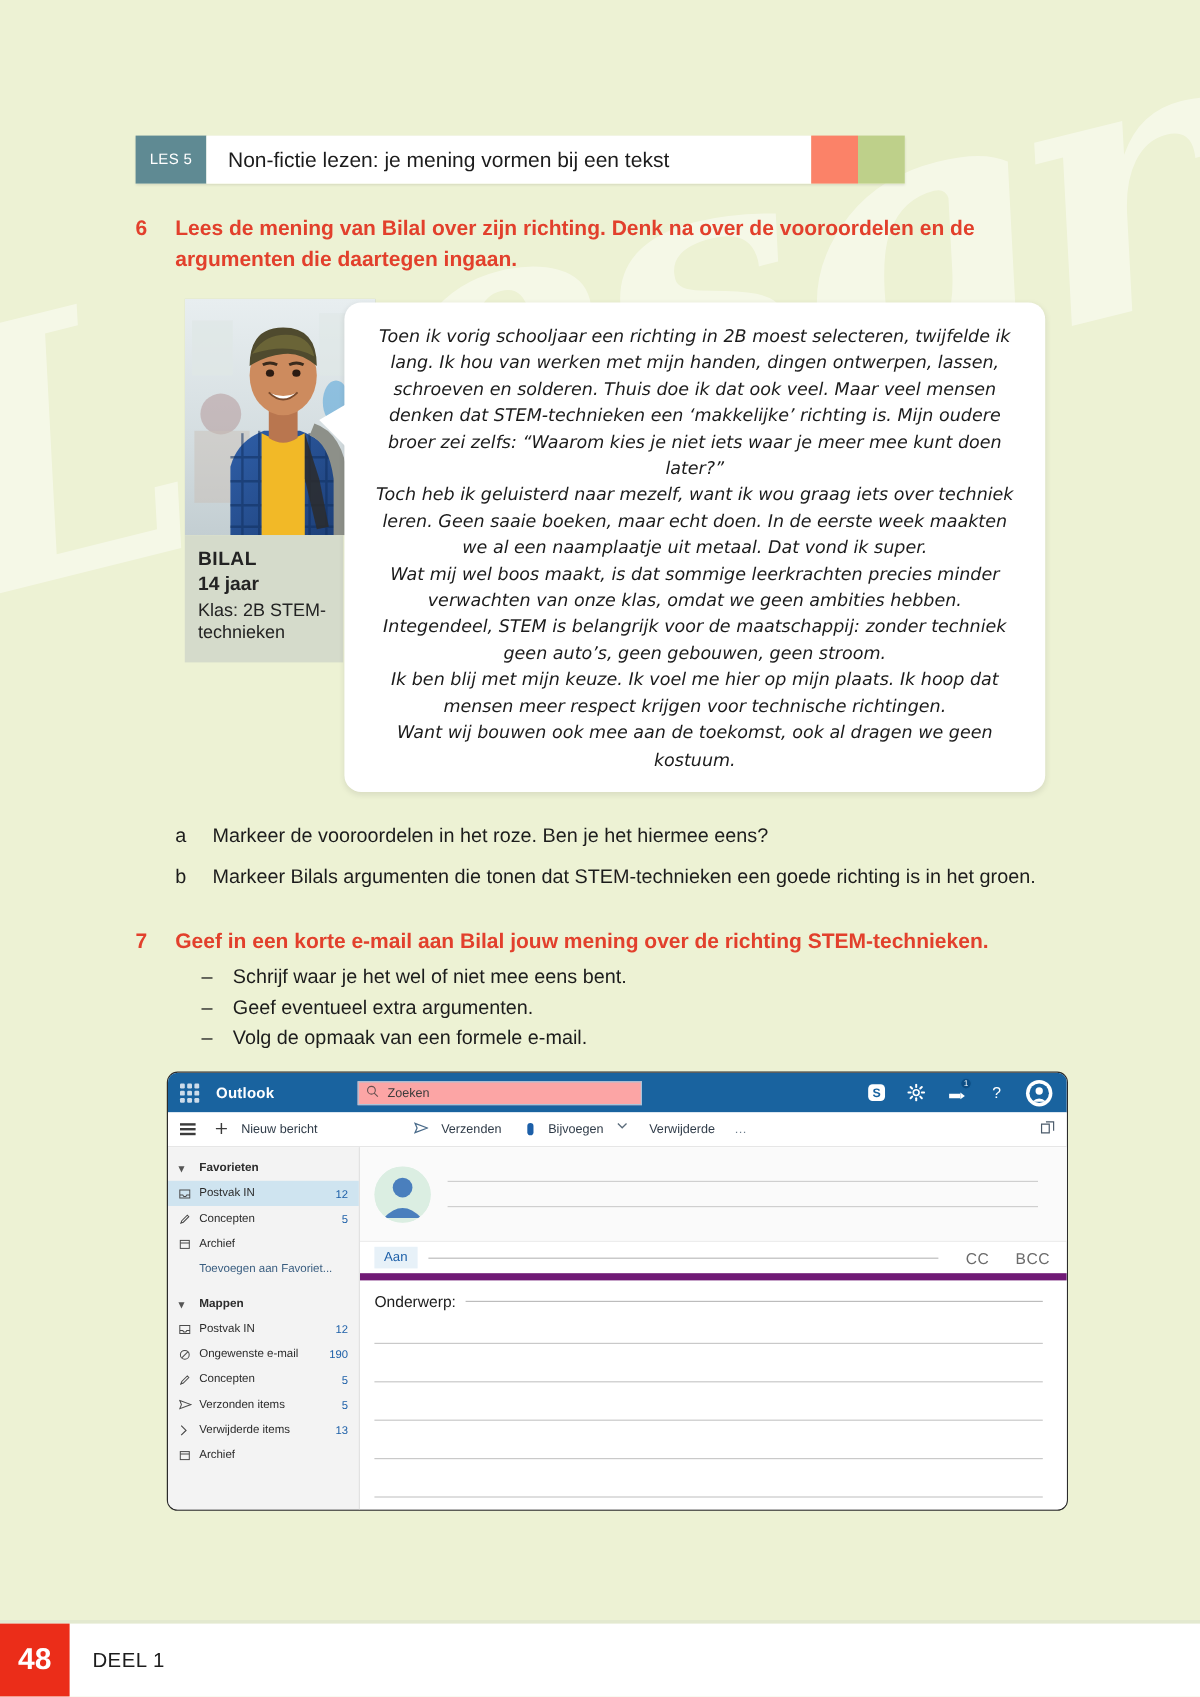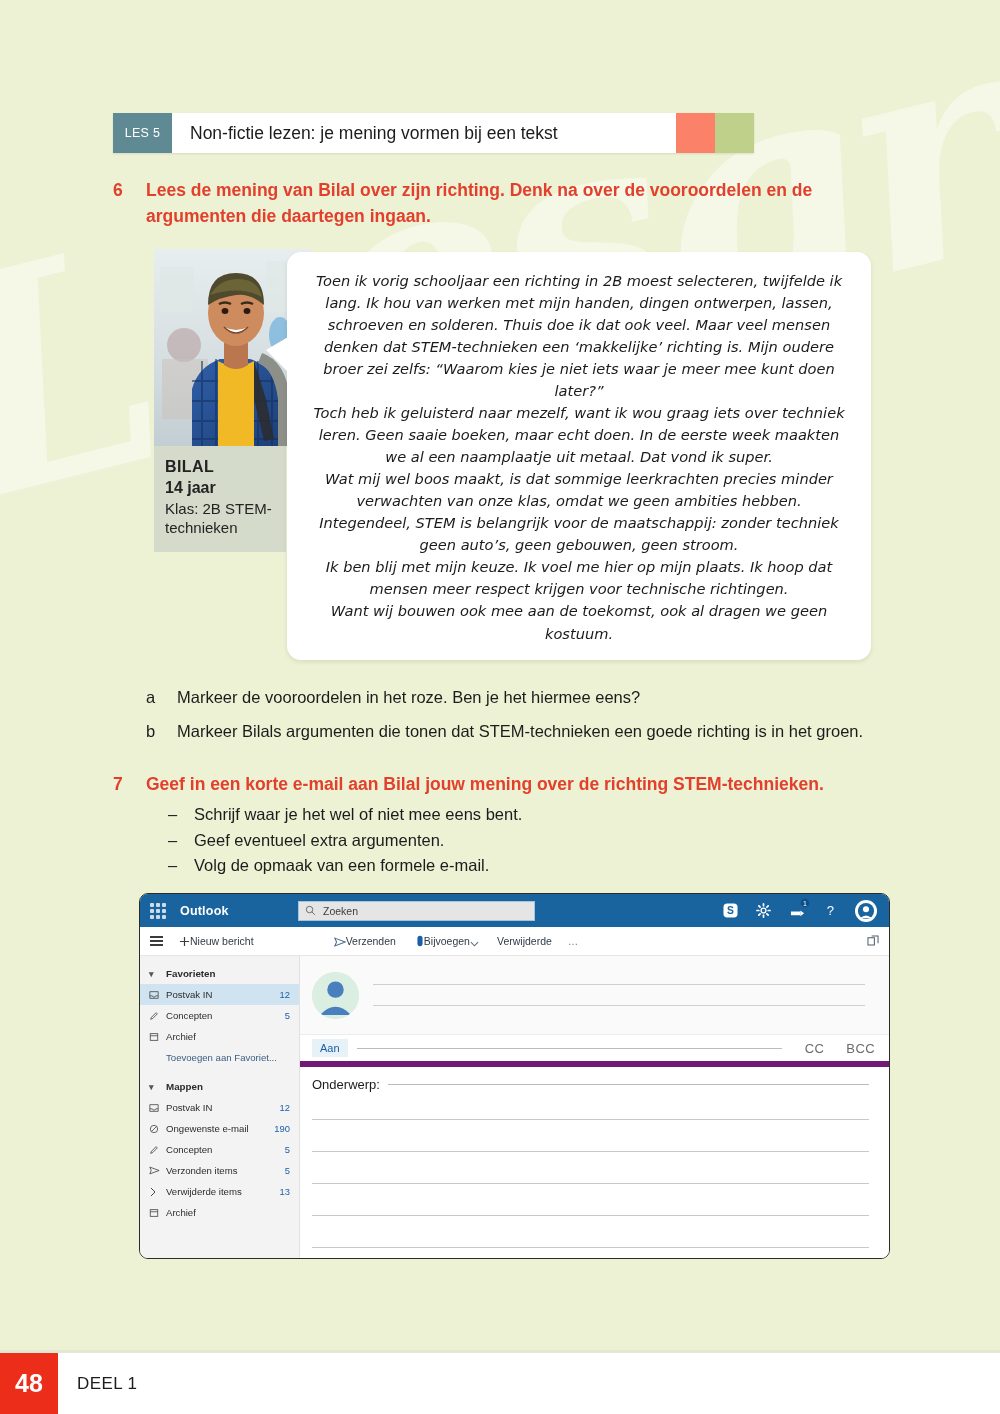--- a/index.html
+++ b/index.html
@@ -190,21 +190,21 @@
   .ol-waffle i { background: #cddcea; border-radius: 1px; display: block; }
   .ol-brand {
     color: #ffffff;
     font-size: 12.5px;
     font-weight: 700;
     letter-spacing: .2px;
     width: 118px;
   }
   .ol-search {
     width: 237px; height: 20px;
-    background: #e5e5e5;
+    background: #fca5a5;
     display: flex;
     align-items: center;
     padding: 0 6px;
     border: 1px solid #a8c4da;
   }
   .ol-search .mag { margin-right: 7px; opacity: .75; }
   .ol-search .ph { font-size: 10.5px; color: #3c3c3c; }
   .ol-icons {
     margin-left: auto;
     display: flex;
@@ -236,21 +236,21 @@
     height: 29px;
     background: #ffffff;
     border-bottom: 1px solid #e6e6e6;
     display: flex;
     align-items: center;
     padding: 0 10px;
     flex: none;
     font-size: 10.5px;
     color: #2f3b48;
   }
-  .ol-commandbar .cmd { display: flex; align-items: flex-end; gap: 0; }
+  .ol-commandbar .cmd { display: flex; align-items: flex-start; gap: 11px; }
   .hamburger { display: inline-flex; flex-direction: column; gap: 2.5px; width: 13px; }
   .hamburger i { height: 1.4px; background: #3b3b3b; display: block; }
   .ol-body { flex: 1; display: flex; min-height: 0; }
   .ol-sidebar {
     width: 160px;
     background: #f3f3f3;
     border-right: 1px solid #e2e2e2;
     padding-top: 7px;
     flex: none;
     font-size: 9.6px;

